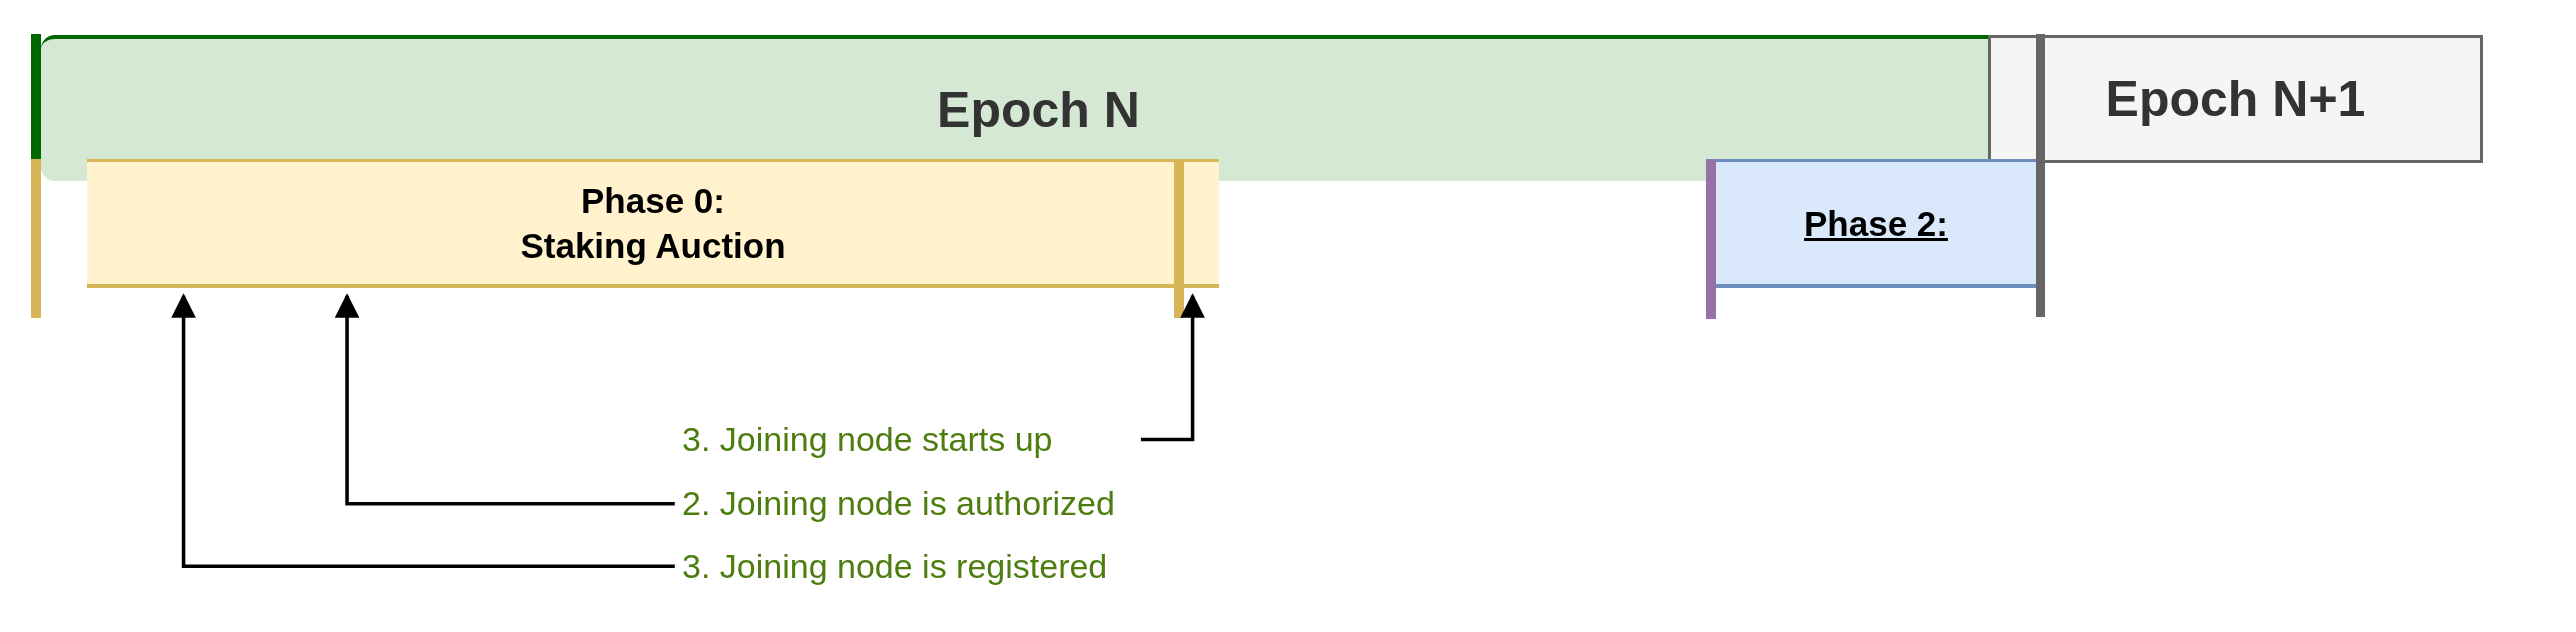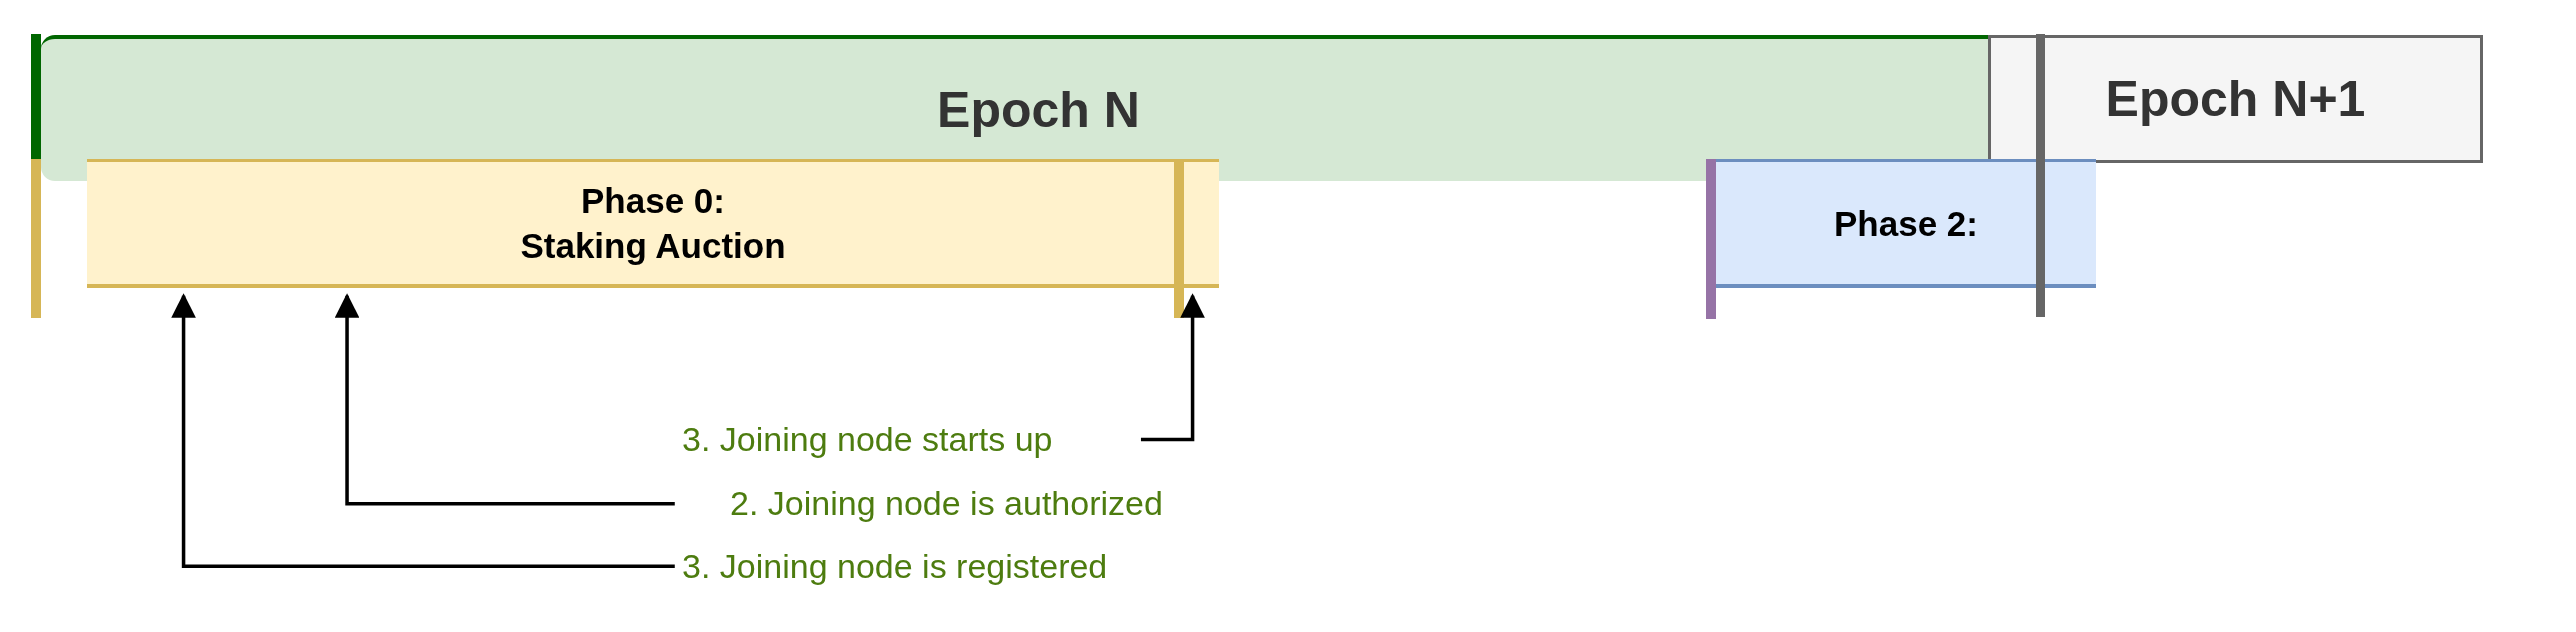--- a/index.html
+++ b/index.html
@@ -55,24 +55,25 @@
     border-bottom: 4.7px solid #d6b656;
     margin-left: 46px;
   }
   #phase1 {
     left: 1184px; top: 159px; width: 522px; height: 129px;
     background: #e1d5e7;
     border-top: 3.9px solid #9673a6;
     border-bottom: 4.7px solid #9673a6;
   }
   #phase2 {
-    left: 1716px; top: 159px; width: 380px; height: 129px;
+    left: 1716px; top: 159px; width: 320px; height: 129px;
     background: #dae8fc;
     border-top: 3.9px solid #6c8ebf;
     border-bottom: 4.7px solid #6c8ebf;
+    text-decoration: underline;
   }
   .tick { position: absolute; }
   #tick-epoch-start  { left: 31px;   top: 34px;  width: 10.2px; height: 125px; background: #006600; }
   #tick-phase0-start { left: 31px;   top: 159px; width: 10.2px; height: 159px; background: #d6b656; }
   #tick-phase0-end   { left: 1174px; top: 159px; width: 10.2px; height: 159px; background: #d6b656; }
   #tick-phase1-end   { left: 1706px; top: 159px; width: 10.2px; height: 160px; background: #9673a6; }
   #epoch-divider     { left: 2036px; top: 34px;  width: 8.6px; height: 283px; background: #666666; }
   #arrows-svg {
     position: absolute;
     left: 0; top: 0;
@@ -83,21 +84,21 @@
     position: absolute;
     left: 682px;
     height: 47px;
     display: flex;
     align-items: center;
     font-size: 34px;
     color: #4d7c0f;
     white-space: nowrap;
   }
   #annotation-3 { top: 416px; }
-  #annotation-2 { top: 480px; margin-left: 48px; }
+  #annotation-2 { top: 480px; }
   #annotation-1 { top: 543px; }
 </style>
 </head>
 <body>
 
 <div id="canvas">
 
   <div id="epoch-n" class="box">
     <span class="epoch-label">Epoch N</span>
   </div>

